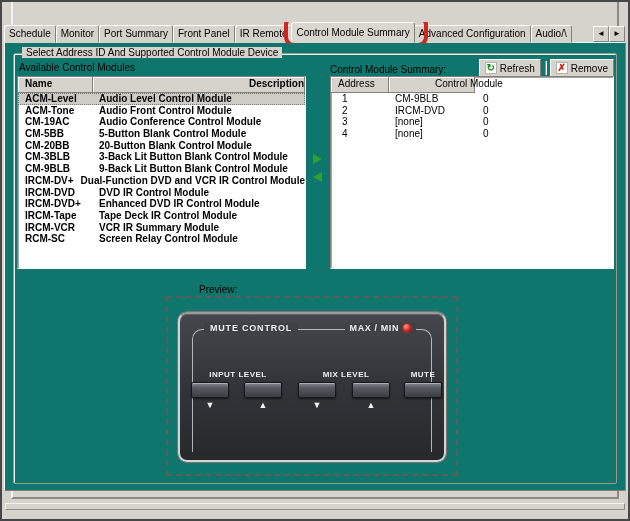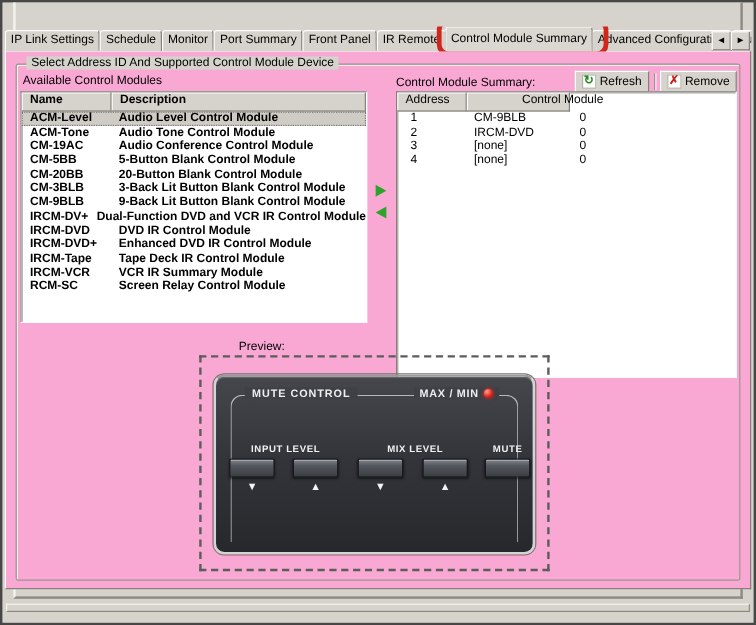--- a/index.html
+++ b/index.html
@@ -26,21 +26,21 @@
   .spin-btn { width:16px; height:16px; background:#d6d3cc; border:1px solid;
               border-color:#fdfdfd #84817a #84817a #fdfdfd; font-size:8px;
               text-align:center; line-height:14px; }
 
   
   .annotation { position:absolute; left:-8px; top:-8px; right:-14px; height:32px;
                 border:4px solid #d0261e; border-radius:10px; z-index:9; pointer-events:none; }
 
   
   .tab-page { position:absolute; left:2px; right:2px; top:40px; height:449px;
-              border:1px solid; border-color:#fdfdfd #84817a #84817a #fdfdfd; background:#f9a8d4; }
+              border:1px solid; border-color:#fdfdfd #84817a #84817a #fdfdfd; background:#0f766e; }
   .group-box { position:absolute; left:8px; right:8px; top:10px; bottom:6px;
                border:1px solid #9a978e; border-radius:2px;
                box-shadow:inset 1px 1px 0 #f2f0ea; }
   .group-legend { position:absolute; top:-7px; left:8px; background:#d6d3cc; padding:0 4px; }
 
   .section-label { position:absolute; }
 
   
   .listview { position:absolute; background:#fff; border:1px solid;
               border-color:#84817a #fdfdfd #fdfdfd #84817a;
@@ -103,21 +103,20 @@
   .hw-arrow { position:absolute; top:86px; color:#f2f3f5; font-size:9px;
               transform:translateX(-50%); }
 </style>
 </head>
 <body>
 
 <div class="window">
   <div class="inner-panel"></div>
 
   <div class="tab-bar">
-    <div class="tab">IP Link Settings</div>
     <div class="tab">Schedule</div>
     <div class="tab">Monitor</div>
     <div class="tab">Port Summary</div>
     <div class="tab">Front Panel</div>
     <div class="tab">IR Remote</div>
     <div class="tab selected">
       <span>Control Module Summary</span>
       <div class="annotation"></div>
     </div>
     <div class="tab">Advanced Configuration</div>
@@ -130,29 +129,29 @@
 
   <div class="tab-page">
     <div class="group-box">
       <div class="group-legend">Select Address ID And Supported Control Module Device</div>
 
       <div class="section-label" style="left:5px; top:8px;">Available Control Modules</div>
 
       <div class="listview" style="left:3px; top:22px; width:289px; height:193px;font-weight:bold;">
         <div class="lv-header">
           <div class="lv-hcell" style="width:75px;">Name</div>
-          <div class="lv-hcell" style="flex:1;">Description</div>
+          <div class="lv-hcell" style="flex:1;text-align:right;">Description</div>
         </div>
         <div class="lv-row selected">
           <div class="c-name">ACM-Level</div>
             <div class="c-desc">Audio Level Control Module</div>
           </div>
         <div class="lv-row">
           <div class="c-name">ACM-Tone</div>
-            <div class="c-desc">Audio Tone Control Module</div>
+            <div class="c-desc">Audio Front Control Module</div>
           </div>
         <div class="lv-row">
           <div class="c-name">CM-19AC</div>
             <div class="c-desc">Audio Conference Control Module</div>
           </div>
         <div class="lv-row">
           <div class="c-name">CM-5BB</div>
             <div class="c-desc">5-Button Blank Control Module</div>
           </div>
         <div class="lv-row">
@@ -203,21 +202,21 @@
           <span class="tb-ico ico-refresh">↻</span>
           <span>Refresh</span>
         </div>
         <div class="tb-sep"></div>
         <div class="tb-btn">
           <span class="tb-ico ico-remove">✗</span>
           <span>Remove</span>
         </div>
       </div>
 
-      <div class="listview" style="left:316px; top:22px; right:2px; height:239px;">
+      <div class="listview" style="left:316px; top:22px; right:2px; height:193px;">
         <div class="lv-header">
           <div class="lv-hcell" style="width:58px;">Address</div>
           <div class="lv-hcell" style="width:86px;padding-left:46px;">Control Module</div>
         </div>
         <div class="lv-row">
           <div class="c-addr">1</div>
           <div class="c-module">CM-9BLB</div>
           <div class="c-ops">0</div>
           </div>
         <div class="lv-row">

